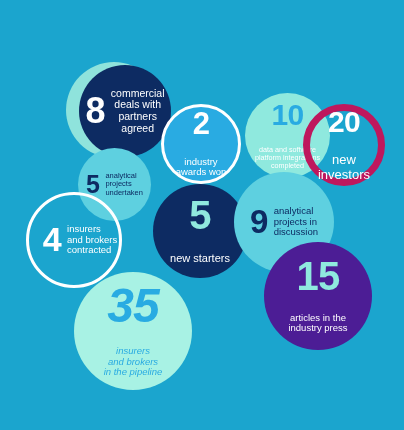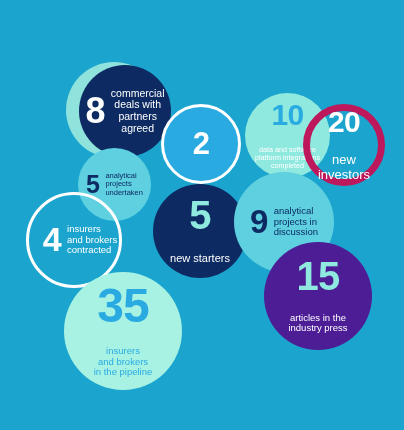--- a/index.html
+++ b/index.html
@@ -178,24 +178,25 @@
     left: 264px; top: 242px;
     width: 108px; height: 108px;
     background: #4c1d95;
     color: #8fe9de;
   }
   #circle-press .stat-number { font-size: 40px; }
   #circle-press .stat-label  { font-size: 9.5px; color: #ffffff; }
 
   
   #circle-pipeline {
-    left: 64px; top: 272px;
+    left: 74px; top: 272px;
     width: 118px; height: 118px;
     background: #a8f2e4;
     color: #29abe2;
+    font-style: italic;
   }
   #circle-pipeline .stat-number { font-size: 48px; }
   #circle-pipeline .stat-label  { font-size: 9.5px; color: #29abe2; }
 </style>
 </head>
 <body>
 
 <div id="infographic-canvas">
 
   <div id="decor-mint-behind-eight" class="decor-circle"></div>
@@ -206,20 +207,22 @@
       <span class="stat-label">commercial
 deals with
 partners
 agreed</span>
     </div>
   </div>
 
   <div id="circle-awards" class="stat-circle">
     <div class="stat-inner stacked">
       <span class="stat-number">2</span>
+      <span class="stat-label">industry
+awards won</span>
     </div>
   </div>
 
   <div id="circle-integrations" class="stat-circle">
     <div class="stat-inner stacked">
       <span class="stat-number">10</span>
       <span class="stat-label">data and software
 platform integrations
 completed</span>
     </div>

